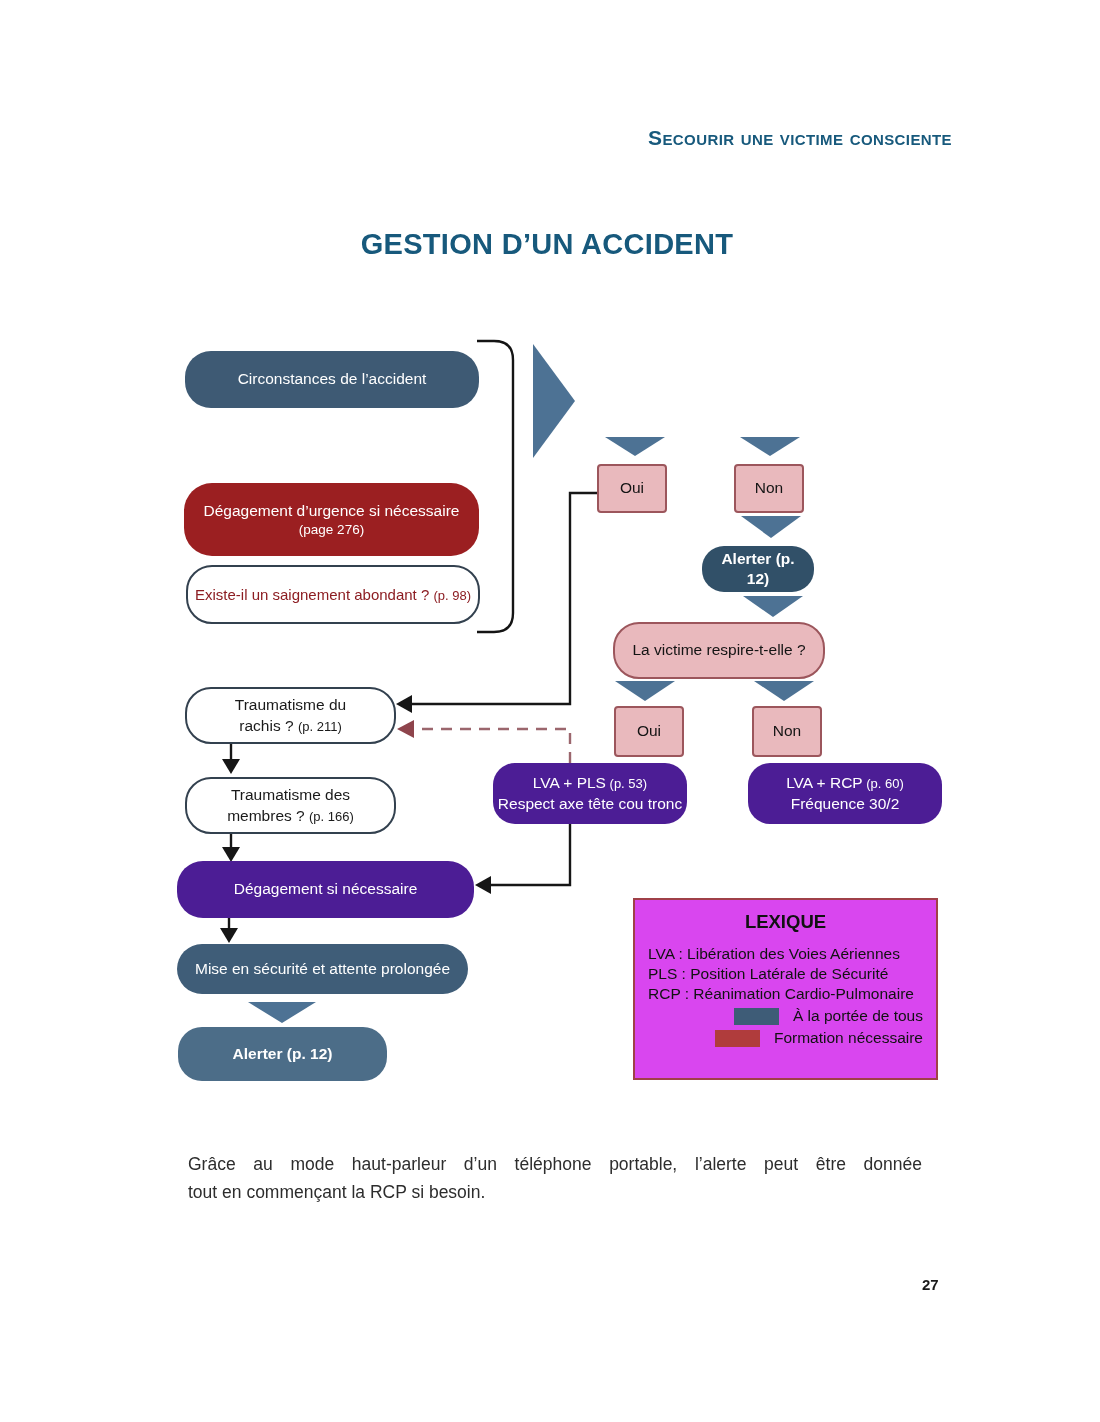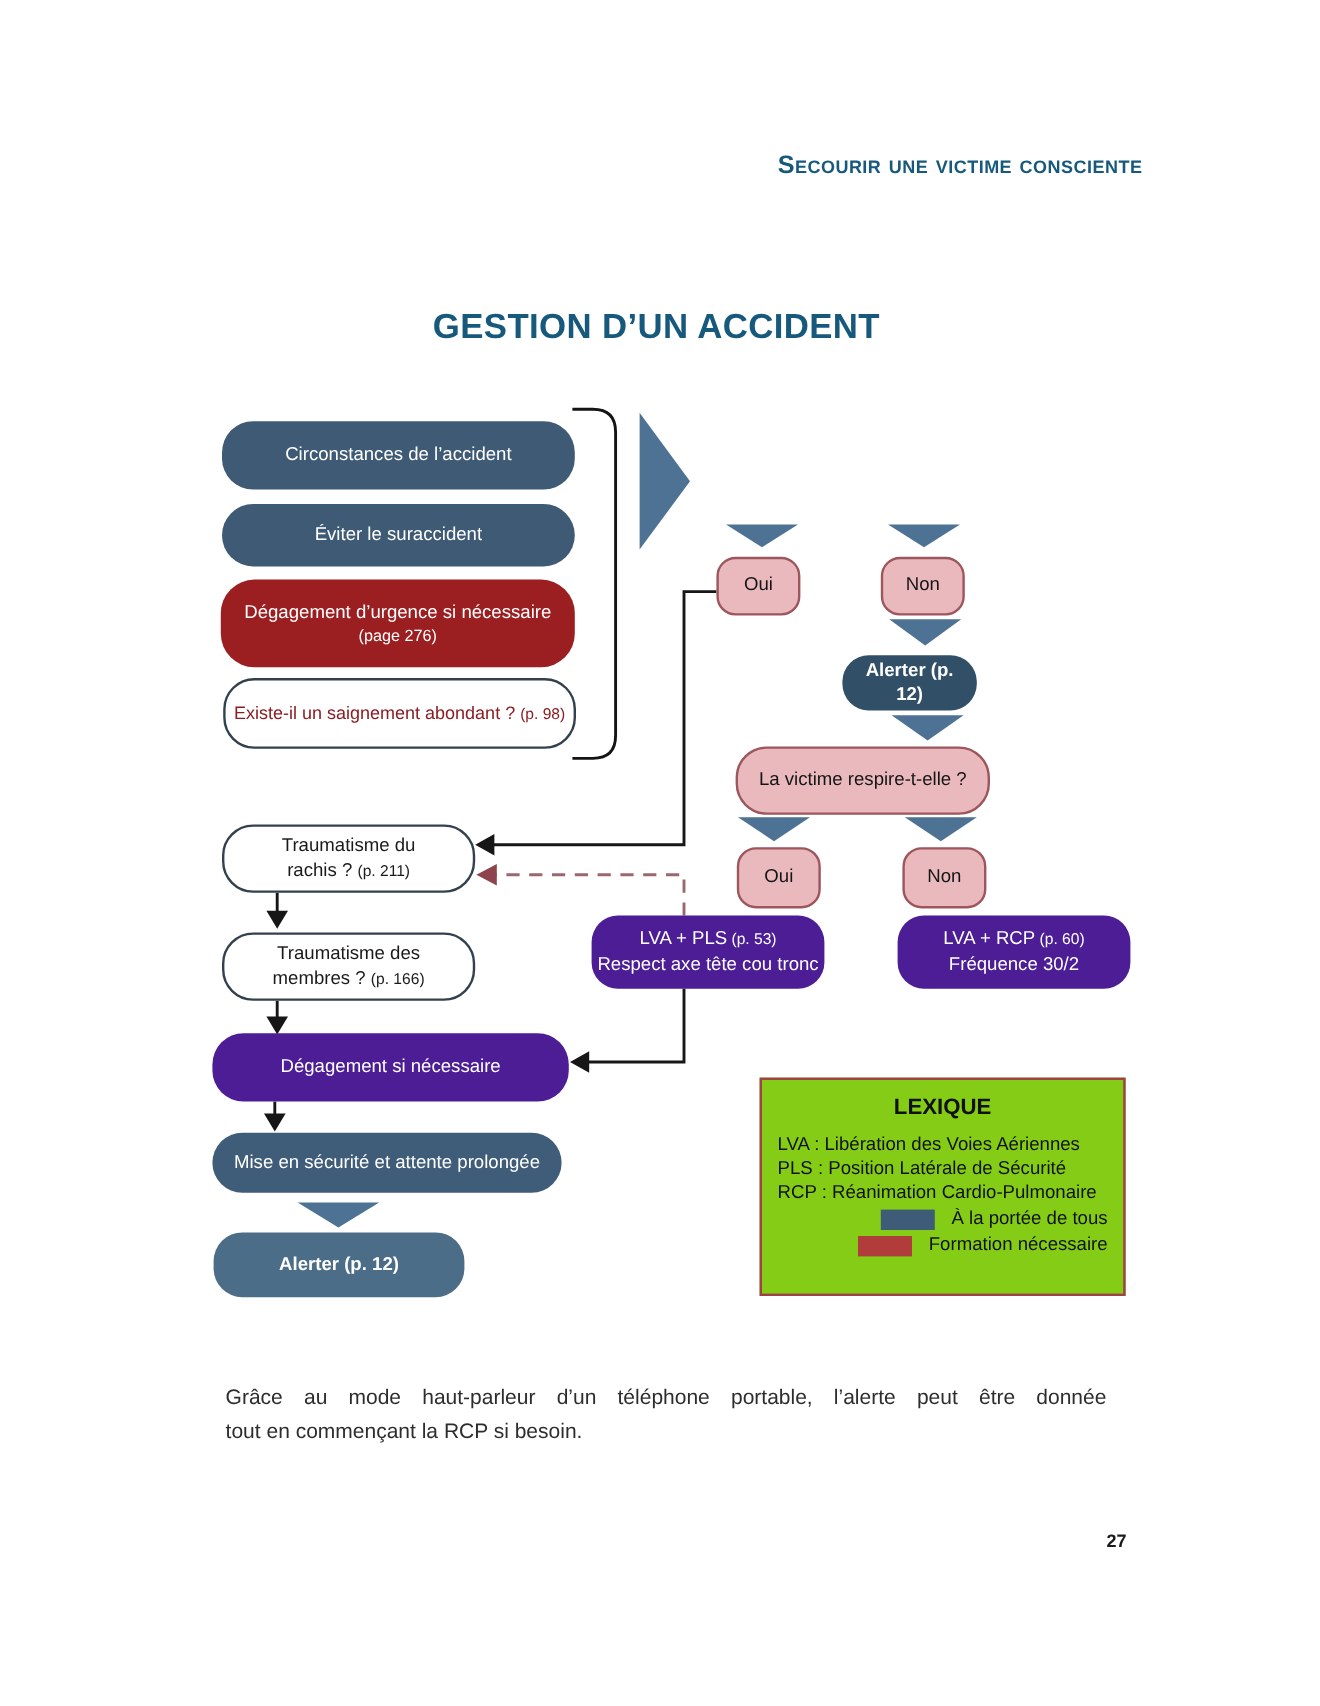--- a/index.html
+++ b/index.html
@@ -7,45 +7,45 @@
     position:relative;width:1100px;height:1422px;background:#ffffff;
     font-family:"Liberation Sans", sans-serif;overflow:hidden;
   }
   .running-header{
     position:absolute;top:126px;right:148px;
     font-variant:small-caps;font-weight:bold;font-size:21px;
     letter-spacing:.4px;color:#17597c;
   }
   .doc-title{
     position:absolute;top:228px;left:197px;width:700px;text-align:center;
-    font-weight:bold;font-size:29px;letter-spacing:.3px;color:#17597c;margin-top:29px;
+    font-weight:bold;font-size:29px;letter-spacing:.3px;color:#17597c;
   }
   .node{
     position:absolute;display:flex;flex-direction:column;justify-content:center;
     align-items:center;text-align:center;font-size:15.5px;line-height:1.3;
     box-sizing:border-box;padding:2px 8px;
   }
   .slate{background:#3e5a74;color:#fff;border-radius:26px;}
   .slate2{background:#3f5d78;color:#fff;border-radius:26px;}
   .darkslate{background:#315068;color:#fff;border-radius:22px;font-weight:bold;}
   .lightslate{background:#4c6d88;color:#fff;border-radius:24px;font-weight:bold;}
   .darkred{background:#9b1f21;color:#fff;border-radius:28px;}
   .red{background:#4c1d95;color:#fff;border-radius:22px;}
   .pink{background:#e9b9bd;border:2px solid #9c565c;color:#141414;border-radius:26px;}
-  .pill{border-radius:16px;}
+  .pill{border-radius:4px;}
   .whiteq{background:#fff;border:2px solid #33414f;color:#1a1a1a;border-radius:26px;}
   .b{font-weight:normal;}
   .ref{font-size:13px;}
   .ref2{font-size:13.5px;}
   .nowrap{white-space:nowrap;}
   .saig{color:#8c1d22;font-size:15px;white-space:nowrap;}
   .overlay{position:absolute;left:0;top:0;pointer-events:none;}
   .lexique{
     position:absolute;left:633px;top:898px;width:305px;height:182px;
-    background:#84cc16;border:2px solid #a04048;box-sizing:border-box;
+    background:#d946ef;border:2px solid #a04048;box-sizing:border-box;
     padding:11px 13px 8px;color:#111;
   }
   .lexique-title{text-align:center;font-weight:bold;font-size:18.5px;margin-bottom:11px;}
   .lex-row{font-size:15.5px;line-height:1.3;}
   .legend-row{display:flex;align-items:center;margin-top:3px;font-size:15.5px;line-height:1.2;justify-content:flex-end;}
   .swatch{width:45px;height:17px;margin-right:14px;flex:0 0 auto;}
   .footer-note{
     position:absolute;left:188px;top:1150px;width:734px;
     font-size:17.5px;line-height:1.62;color:#2d2d2d;
   }
@@ -86,23 +86,20 @@
     <line x1="231" y1="744" x2="231" y2="760" stroke="#161616" stroke-width="2.4"></line>
     <polygon points="231,774 222,759 240,759" fill="#161616"></polygon>
     <line x1="231" y1="834" x2="231" y2="849" stroke="#161616" stroke-width="2.4"></line>
     <polygon points="231,862 222,847 240,847" fill="#161616"></polygon>
     <line x1="229" y1="918" x2="229" y2="930" stroke="#161616" stroke-width="2.4"></line>
     <polygon points="229,943 220,928 238,928" fill="#161616"></polygon>
   </svg>
 
   <div class="node slate" style="left:185px;top:351px;width:294px;height:57px">
     <span>Circonstances de l’accident</span>
-  </div>
-  <div class="node slate" style="left:185px;top:420px;width:294px;height:52px">
-    <span>Éviter le suraccident</span>
   </div>
   <div class="node darkred" style="left:184px;top:483px;width:295px;height:73px">
     <div><span>Dégagement d’urgence </span><span class="b">si nécessaire</span></div>
     <div class="ref2">(page 276)</div>
   </div>
   <div class="node whiteq" style="left:186px;top:565px;width:294px;height:59px">
     <div class="saig"><span>Existe-il un saignement abondant ? </span><span class="ref">(p. 98)</span></div>
   </div>
 
   <div class="node pink pill" style="left:597px;top:464px;width:70px;height:49px">

